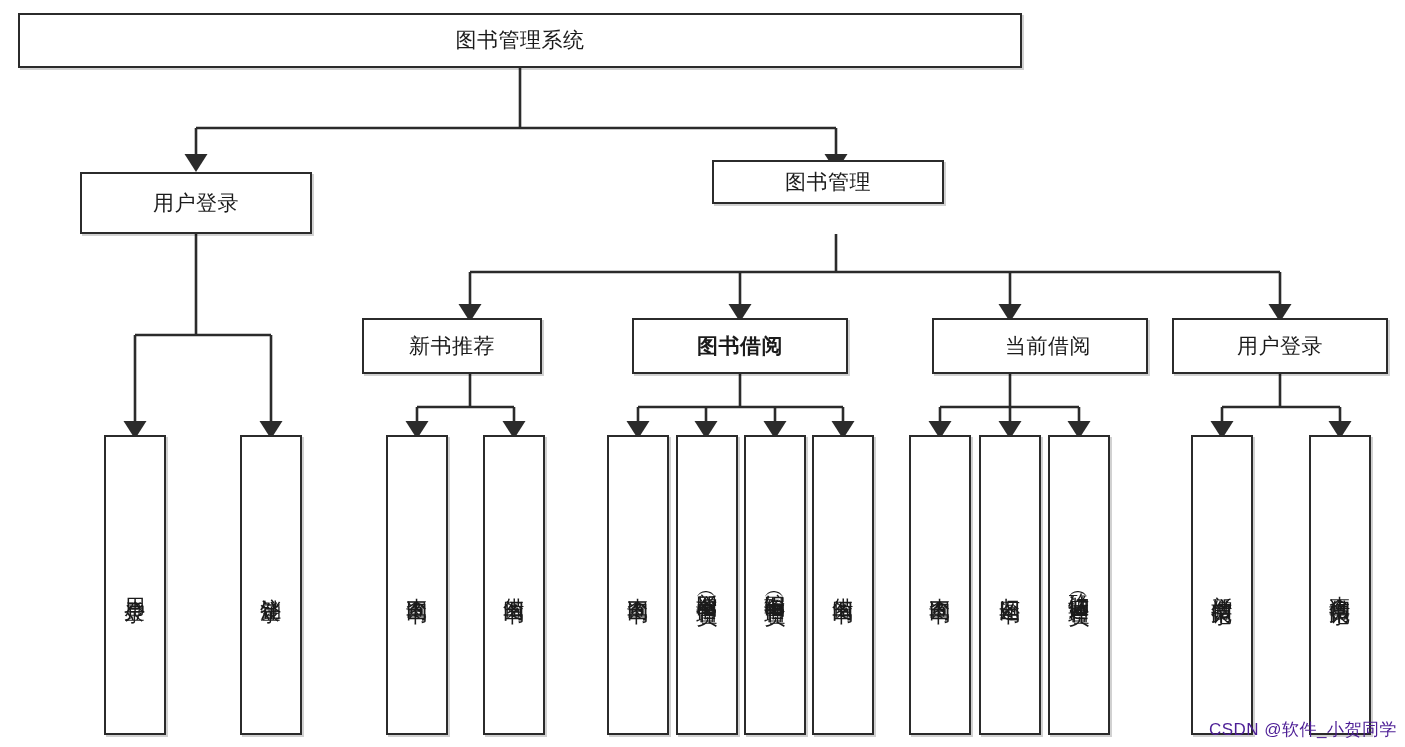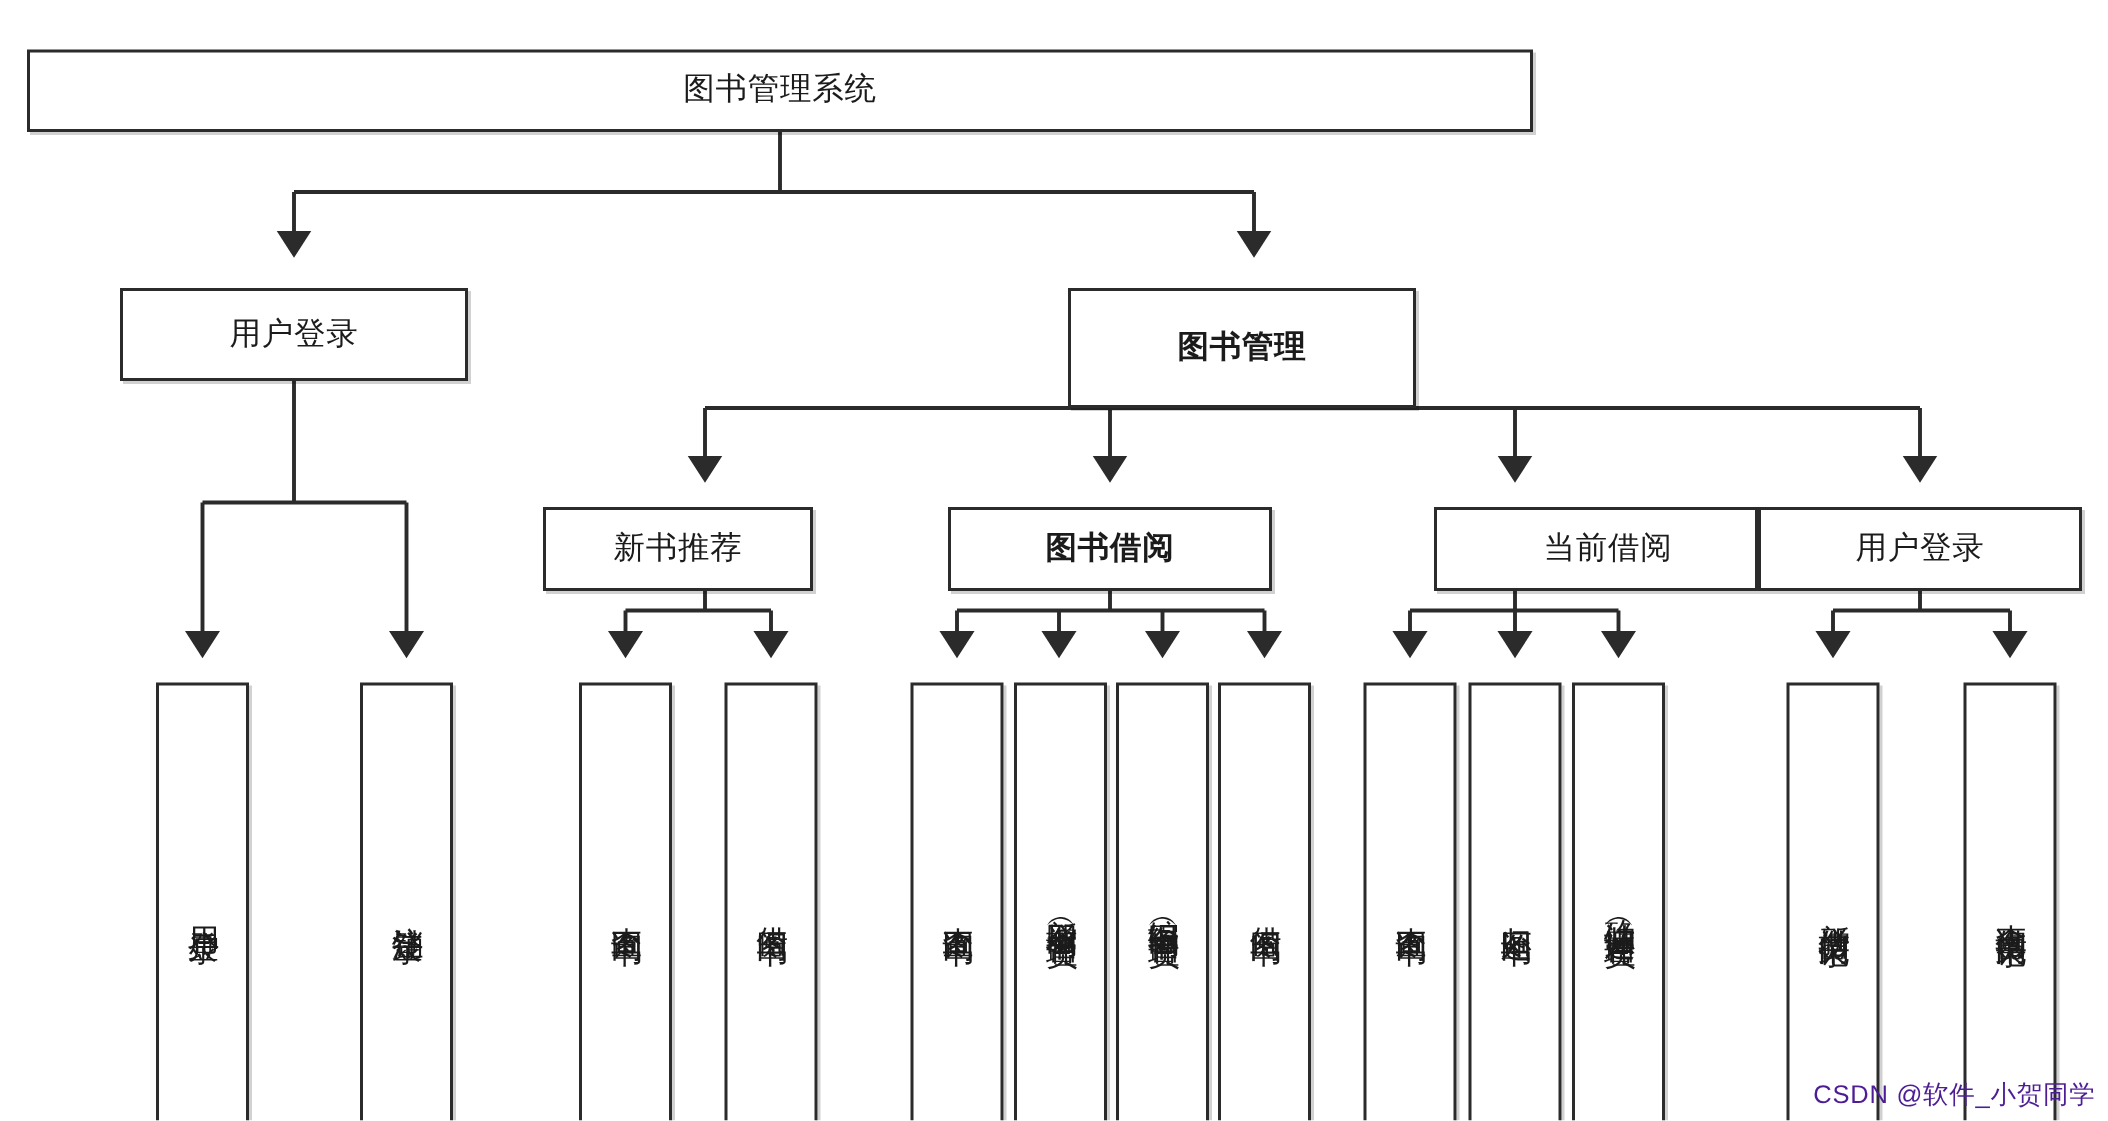--- a/index.html
+++ b/index.html
@@ -27,21 +27,20 @@
   }
   .node {
     position: absolute;
     box-sizing: border-box;
     border: 2px solid #2b2b2b;
     background: #ffffff;
     display: flex;
     align-items: center;
     justify-content: center;
     box-shadow: 2px 2px 0 rgba(0,0,0,0.18);
-    margin-top: 20px;
   }
   .node .label {
     color: #1b1b1b;
     font-size: 21px;
     line-height: 1.18;
     letter-spacing: 0.5px;
     white-space: nowrap;
   }
   
   .node.vertical {
@@ -124,31 +123,31 @@
     </g>
   </svg>
 
   <div class="node" style="left:18px; top:13px; width:1004px; height:55px;">
     <span class="label">图书管理系统</span>
   </div>
 
   <div class="node" style="left:80px; top:172px; width:232px; height:62px;">
     <span class="label">用户登录</span>
   </div>
-  <div class="node" style="left:712px; top:172px; width:232px; height:80px;font-weight:bold;">
+  <div class="node" style="left:712px; top:160px; width:232px; height:44px;">
     <span class="label">图书管理</span>
   </div>
 
   <div class="node" style="left:362px; top:318px; width:180px; height:56px;">
     <span class="label">新书推荐</span>
   </div>
   <div class="node" style="left:632px; top:318px; width:216px; height:56px;font-weight:bold;">
     <span class="label">图书借阅</span>
   </div>
-  <div class="node" style="left:956px; top:318px; width:216px; height:56px;padding-left:16px;">
+  <div class="node" style="left:932px; top:318px; width:216px; height:56px;padding-left:16px;">
     <span class="label">当前借阅</span>
   </div>
   <div class="node" style="left:1172px; top:318px; width:216px; height:56px;">
     <span class="label">用户登录</span>
   </div>
 
   <div class="node vertical" style="left:104px; top:435px; width:62px; height:300px;">
     <span class="label">用户登录</span>
   </div>
   <div class="node vertical" style="left:240px; top:435px; width:62px; height:300px;">

